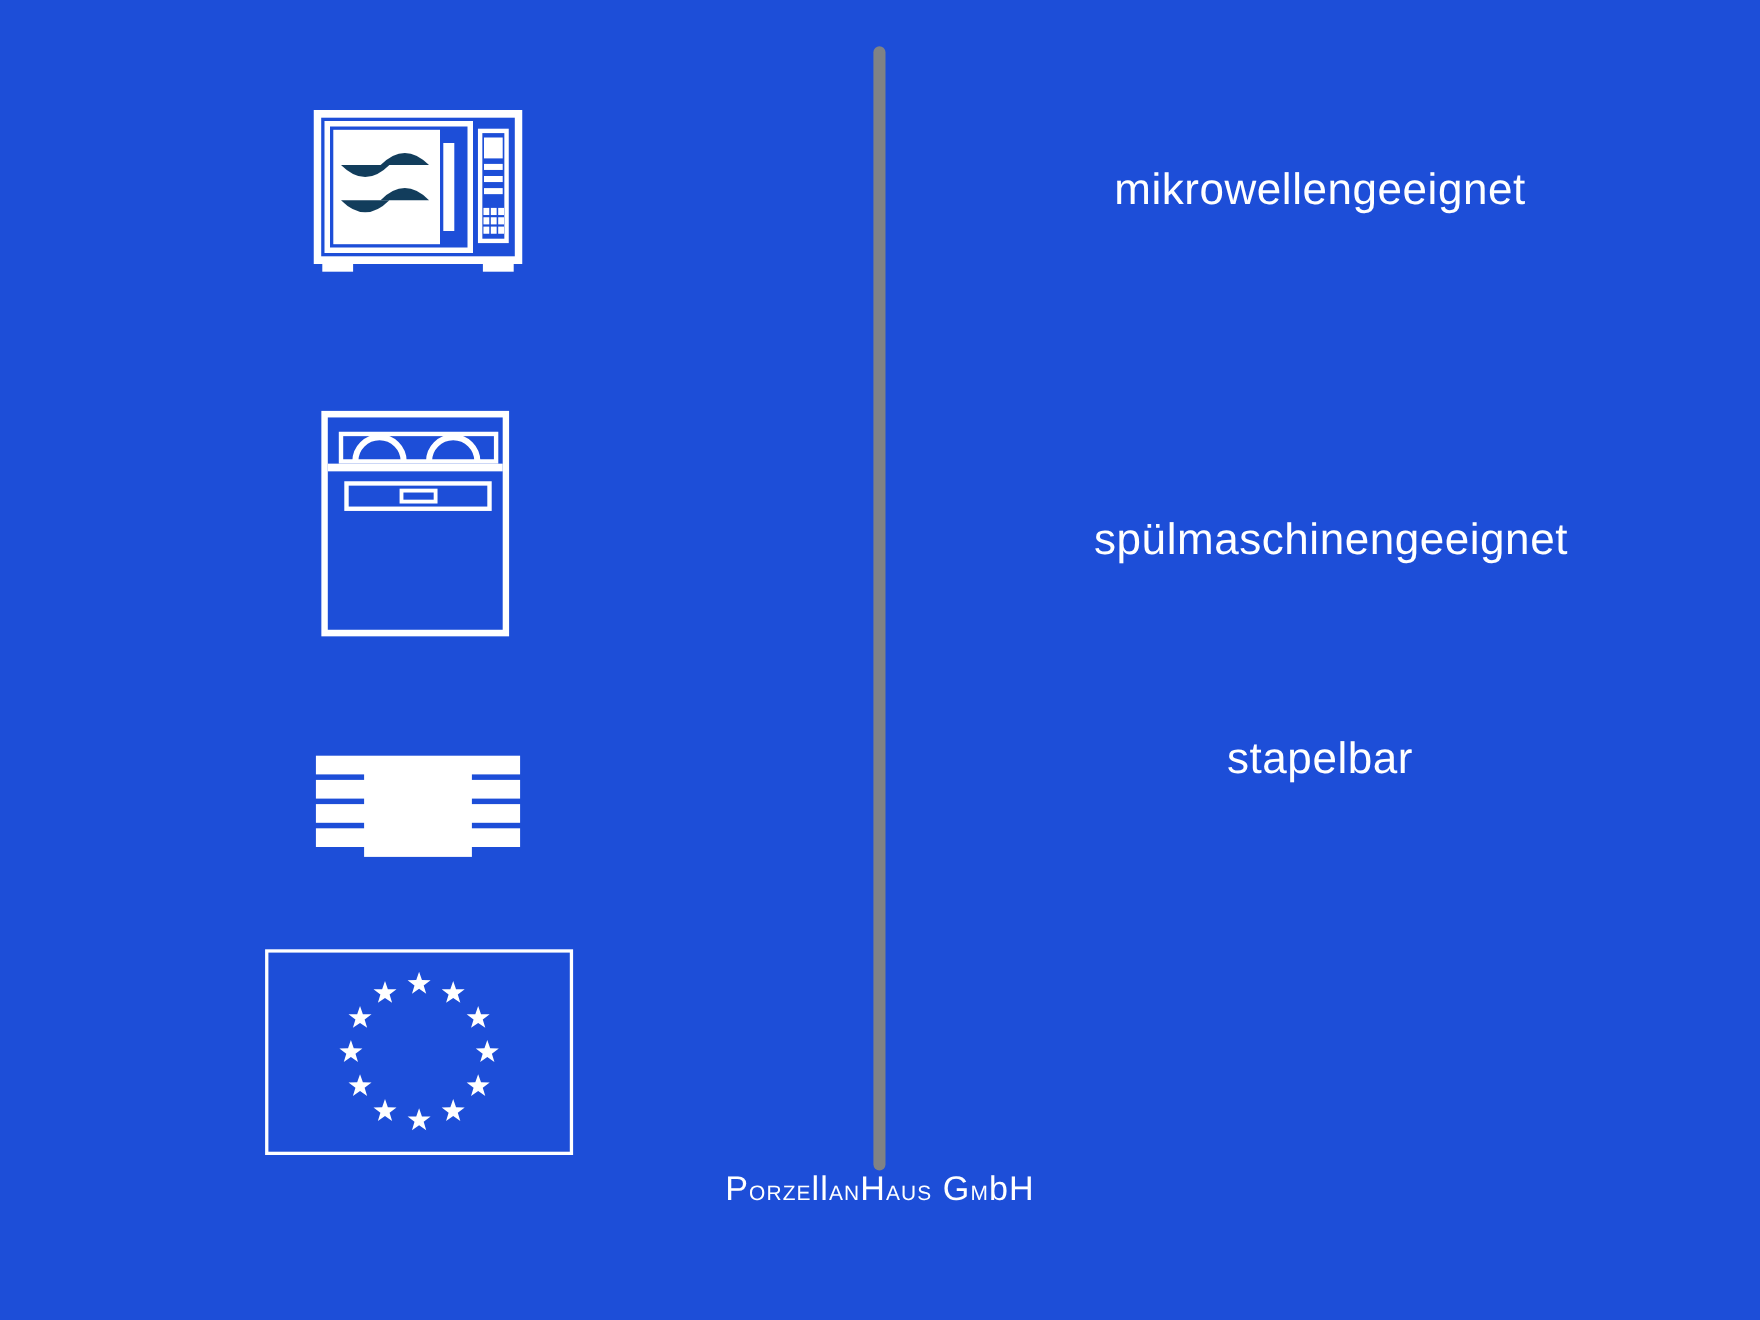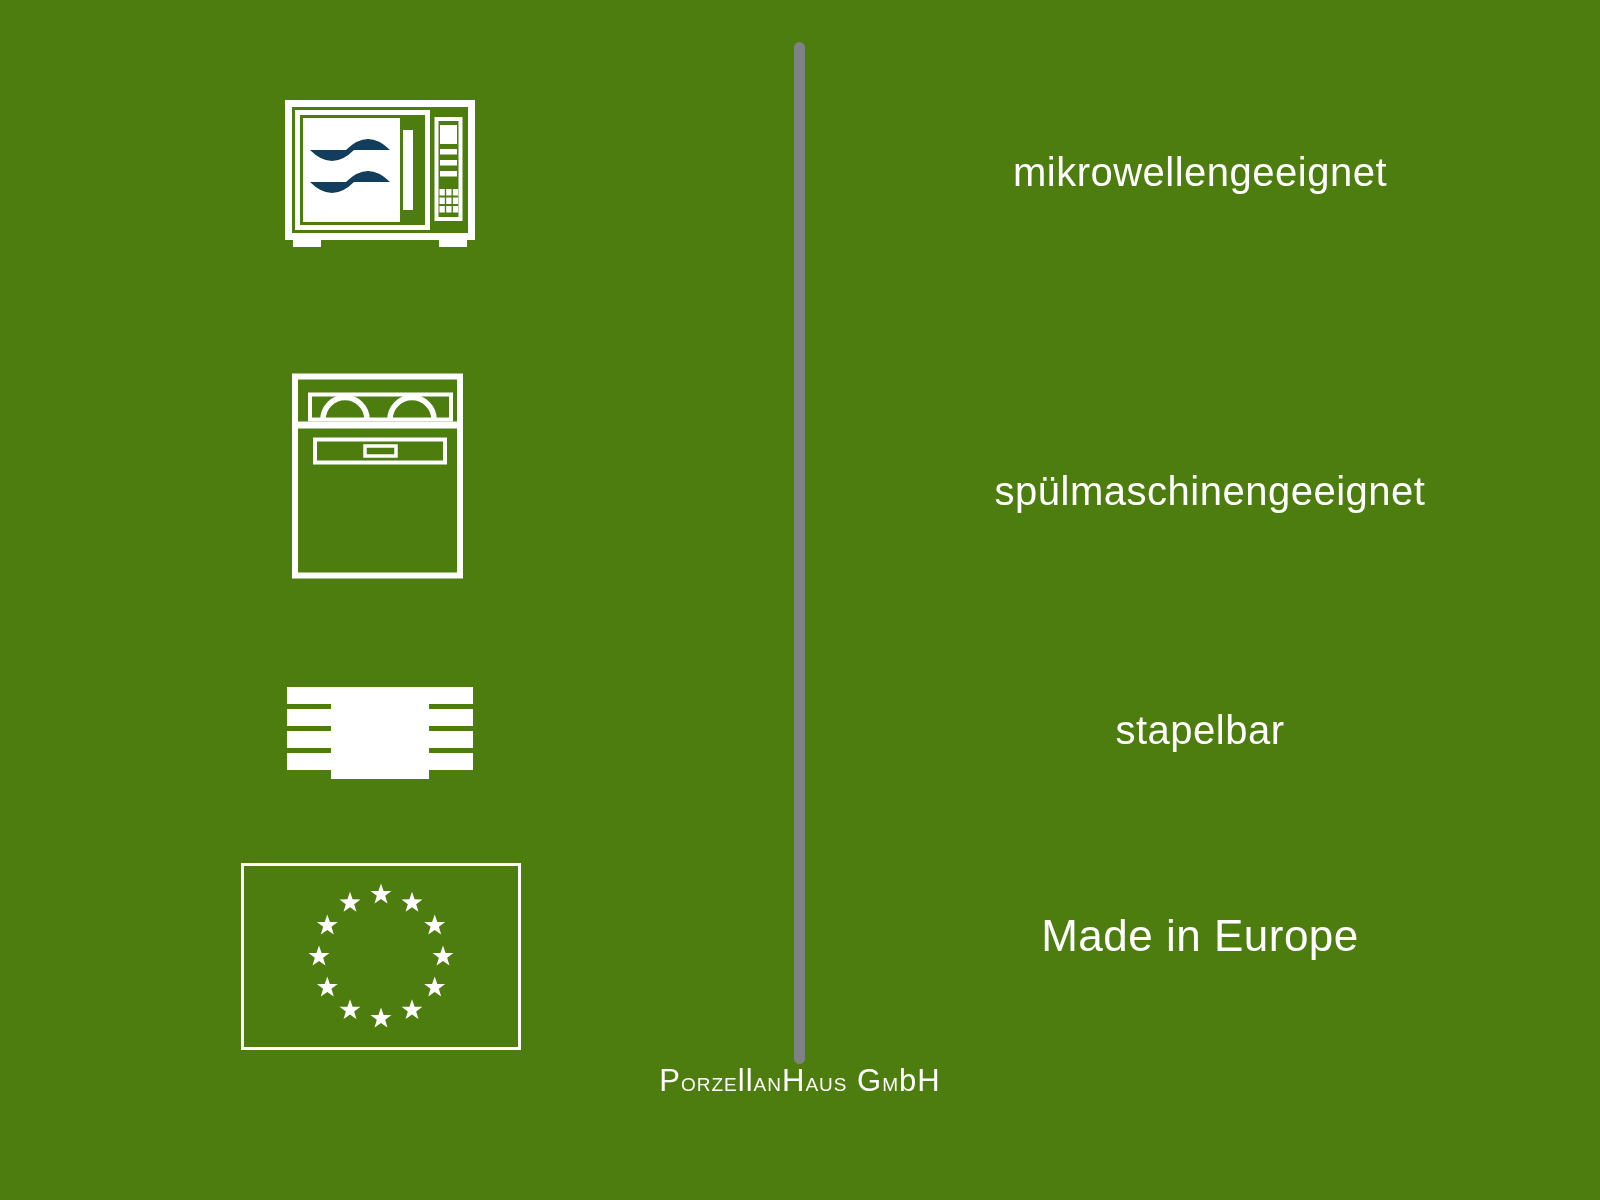--- a/index.html
+++ b/index.html
@@ -4,21 +4,21 @@
 <style>
   html, body {
     margin: 0;
     padding: 0;
     background: #0c2e47;
   }
   .canvas {
     position: relative;
     width: 1600px;
     height: 1200px;
-    background: #4d7c0f;
+    background: #1d4ed8;
     overflow: hidden;
     font-family: "Liberation Sans", sans-serif;
   }
   .divider {
     position: absolute;
     left: 794px;
     top: 42px;
     width: 11px;
     height: 1022px;
     border-radius: 6px;
@@ -38,21 +38,21 @@
     width: 790px;
     height: 56px;
     line-height: 56px;
     text-align: center;
     color: #FFFFFF;
     font-size: 40px;
     letter-spacing: 0.5px;
   }
   #label-0 { top: 144px; }
   #label-1 { top: 463px; padding-left: 10px; }
-  #label-2 { top: 702px; }
+  #label-2 { top: 662px; }
   #label-3 { top: 908px; font-size: 44px; }
   .logo {
     position: absolute;
     left: 800px;
     top: 1068px;
     transform: translateX(-50%);
     text-align: center;
     color: #FFFFFF;
     white-space: nowrap;
   }
@@ -161,19 +161,18 @@
       <use href="#eustar" transform="translate(87.3,125.5)"></use>
       <use href="#eustar" transform="translate(79,94.5)"></use>
       <use href="#eustar" transform="translate(87.3,63.5)"></use>
       <use href="#eustar" transform="translate(110,40.8)"></use>
     </svg>
   </div>
 
   <div class="feature-label" id="label-0">mikrowellengeeignet</div>
   <div class="feature-label" id="label-1">spülmaschinengeeignet</div>
   <div class="feature-label" id="label-2">stapelbar</div>
-  <div class="feature-label" id="label-3">Made in Europe</div>
 
   <div class="logo">
     <div class="subtitle"><span class="seg-lg">P</span><span class="seg-sm">ORZE</span><span class="seg-lg-lc">ll</span><span class="seg-sm">AN</span><span class="seg-lg">H</span><span class="seg-sm">AUS</span><span class="seg-sp"> </span><span class="seg-lg">G</span><span class="seg-sm">M</span><span class="seg-lg-lc">b</span><span class="seg-lg">H</span></div>
   </div>
 
 </div>
 
 </body></html>

